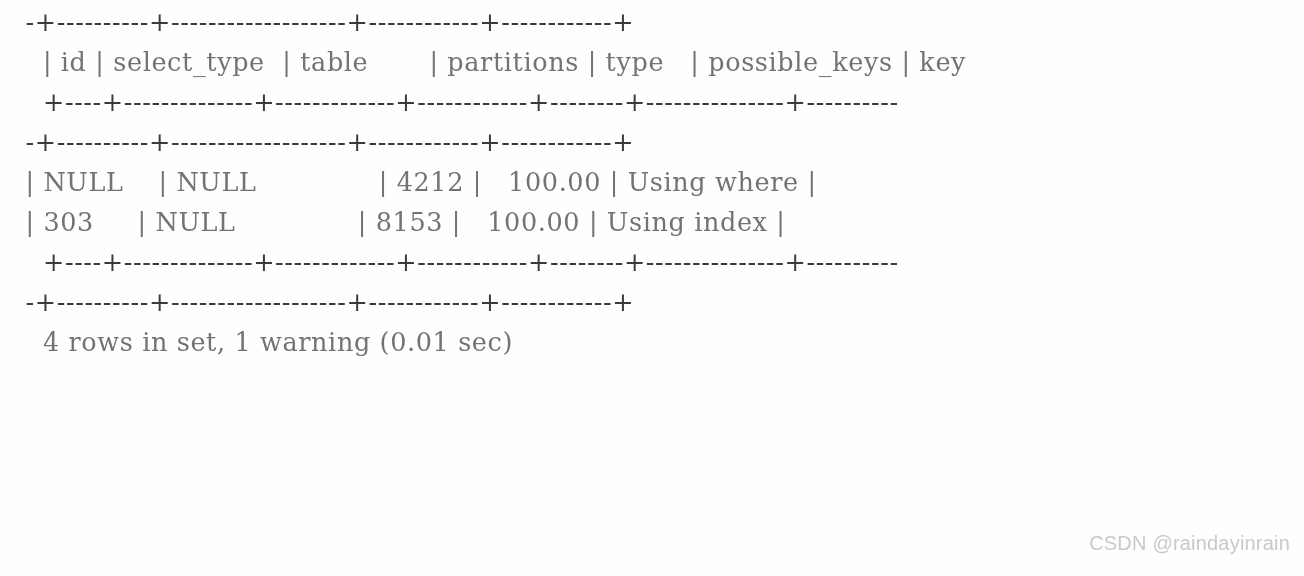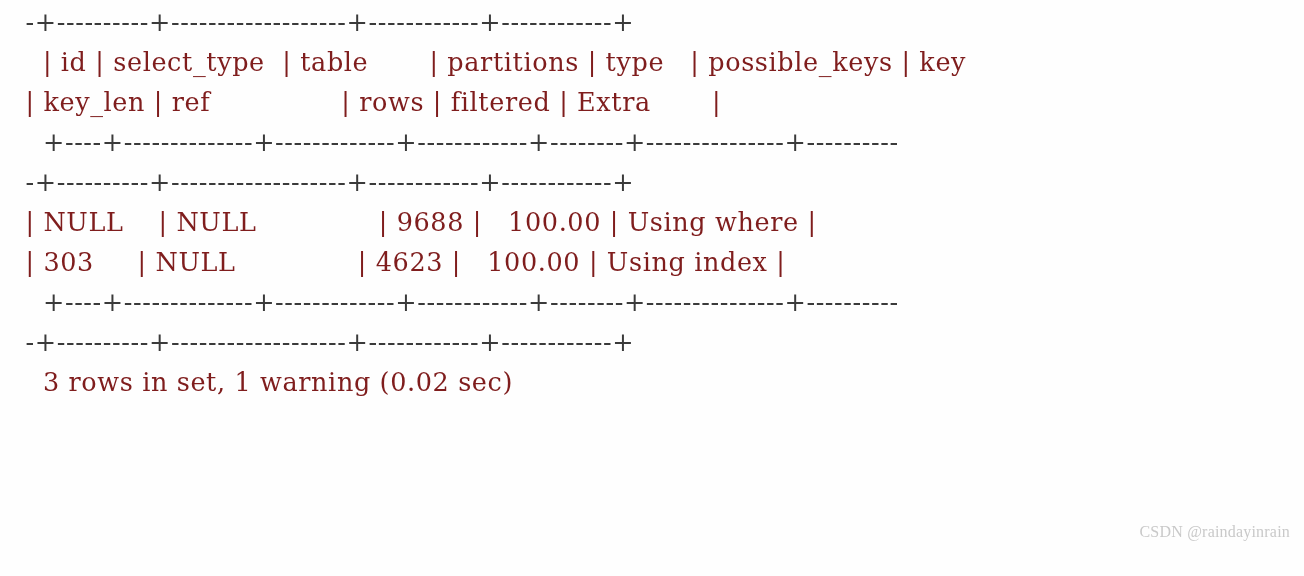--- a/index.html
+++ b/index.html
@@ -28,51 +28,50 @@
     padding-top: 2px;
   }
   .cline {
     display: block;
     white-space: pre;
     height: 40px;
     line-height: 40px;
     font-family: "DejaVu Serif", "Liberation Serif", serif;
     font-size: 25.5px;
     letter-spacing: 0.62px;
-    color: #7f1d1d;
+    color: #737373;
     padding-left: 8px;
     box-sizing: border-box;
   }
   .cline.sep {
     color: #3a3a3a;
   }
   .watermark {
     position: absolute;
     right: 14px;
-    bottom: 24px;
-    font-family: Liberation Serif, serif;
-    font-size: 16px;
+    bottom: 13px;
+    font-family: Liberation Sans, sans-serif;
+    font-size: 20px;
     color: #c9c9c9;
     letter-spacing: 0.2px;
     white-space: pre;
   }
 </style>
 </head>
 <body>
 
 <div id="terminal">
 
   <div class="console-lines">
     <span class="cline sep">  -+----------+-------------------+------------+------------+</span>
     <span class="cline">    | id | select_type  | table       | partitions | type   | possible_keys | key</span>
-    <span class="cline">  | key_len | ref               | rows | filtered | Extra       |</span>
     <span class="cline sep">    +----+--------------+-------------+------------+--------+---------------+----------</span>
     <span class="cline sep">  -+----------+-------------------+------------+------------+</span>
-    <span class="cline">  | NULL    | NULL              | 9688 |   100.00 | Using where |</span>
-    <span class="cline">  | 303     | NULL              | 4623 |   100.00 | Using index |</span>
+    <span class="cline">  | NULL    | NULL              | 4212 |   100.00 | Using where |</span>
+    <span class="cline">  | 303     | NULL              | 8153 |   100.00 | Using index |</span>
     <span class="cline sep">    +----+--------------+-------------+------------+--------+---------------+----------</span>
     <span class="cline sep">  -+----------+-------------------+------------+------------+</span>
-    <span class="cline">    3 rows in set, 1 warning (0.02 sec)</span>
+    <span class="cline">    4 rows in set, 1 warning (0.01 sec)</span>
   </div>
 
   <div class="watermark">CSDN @raindayinrain</div>
 
 </div>
 
 </body></html>

